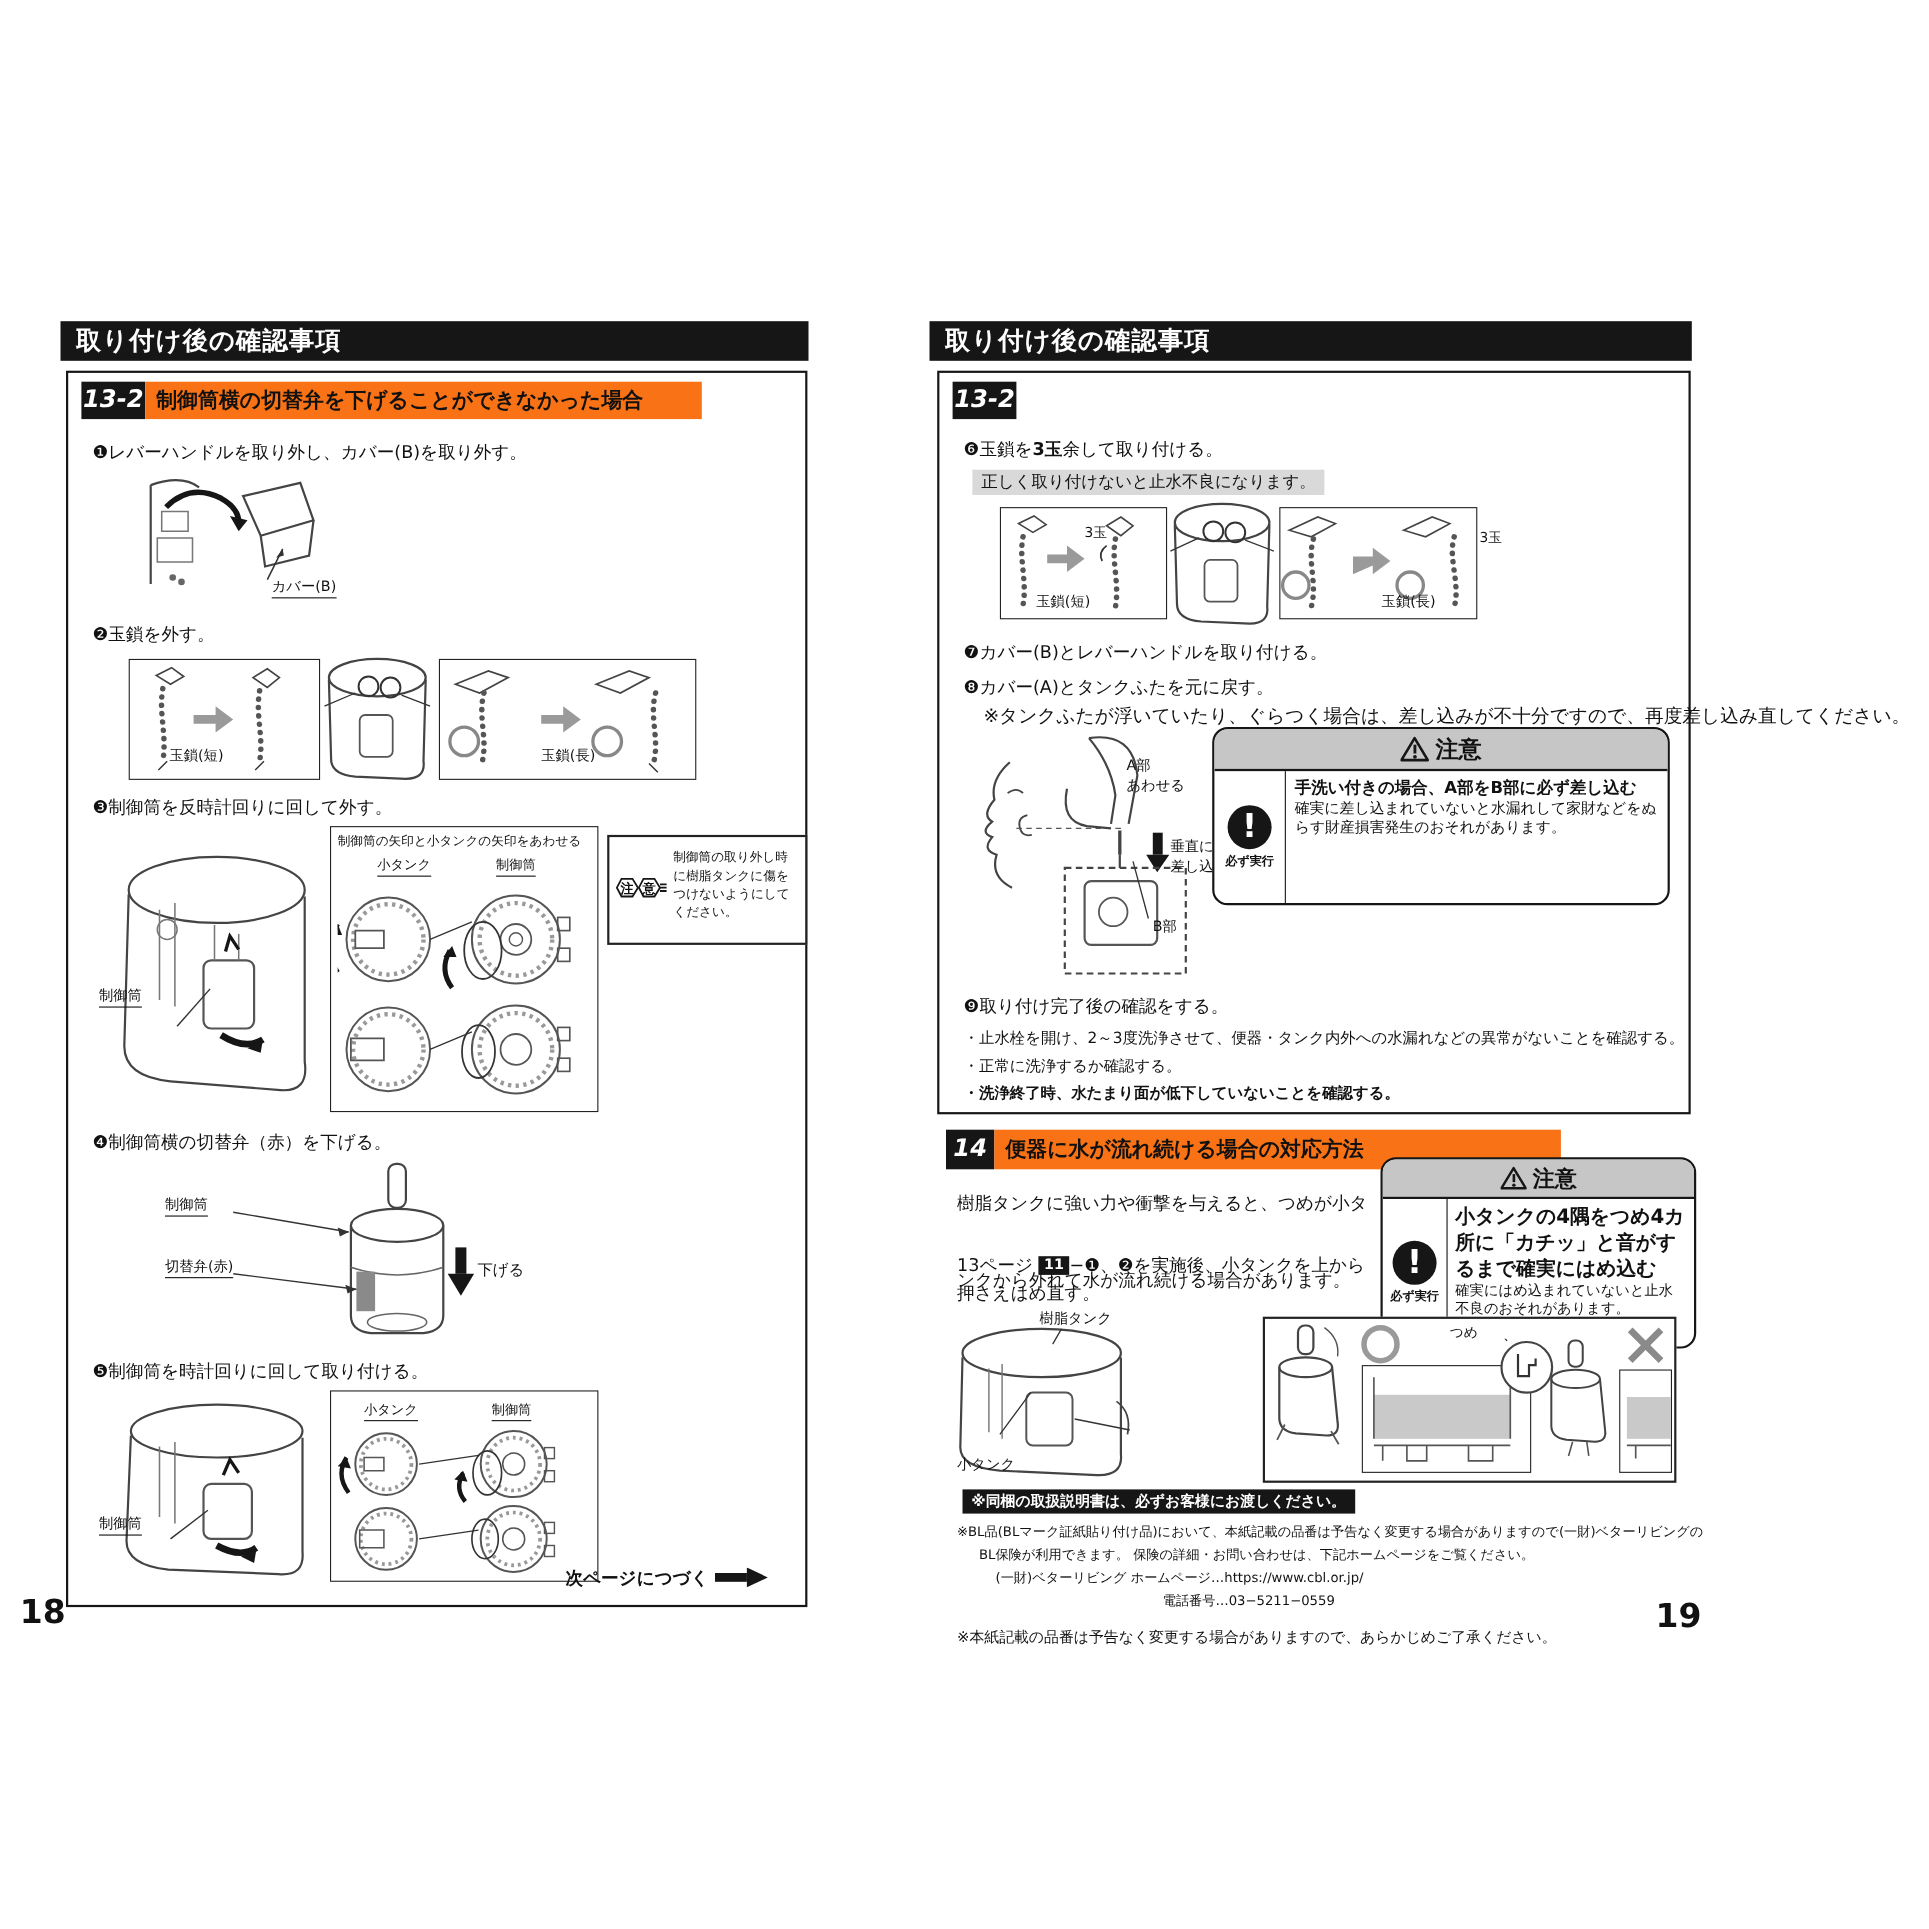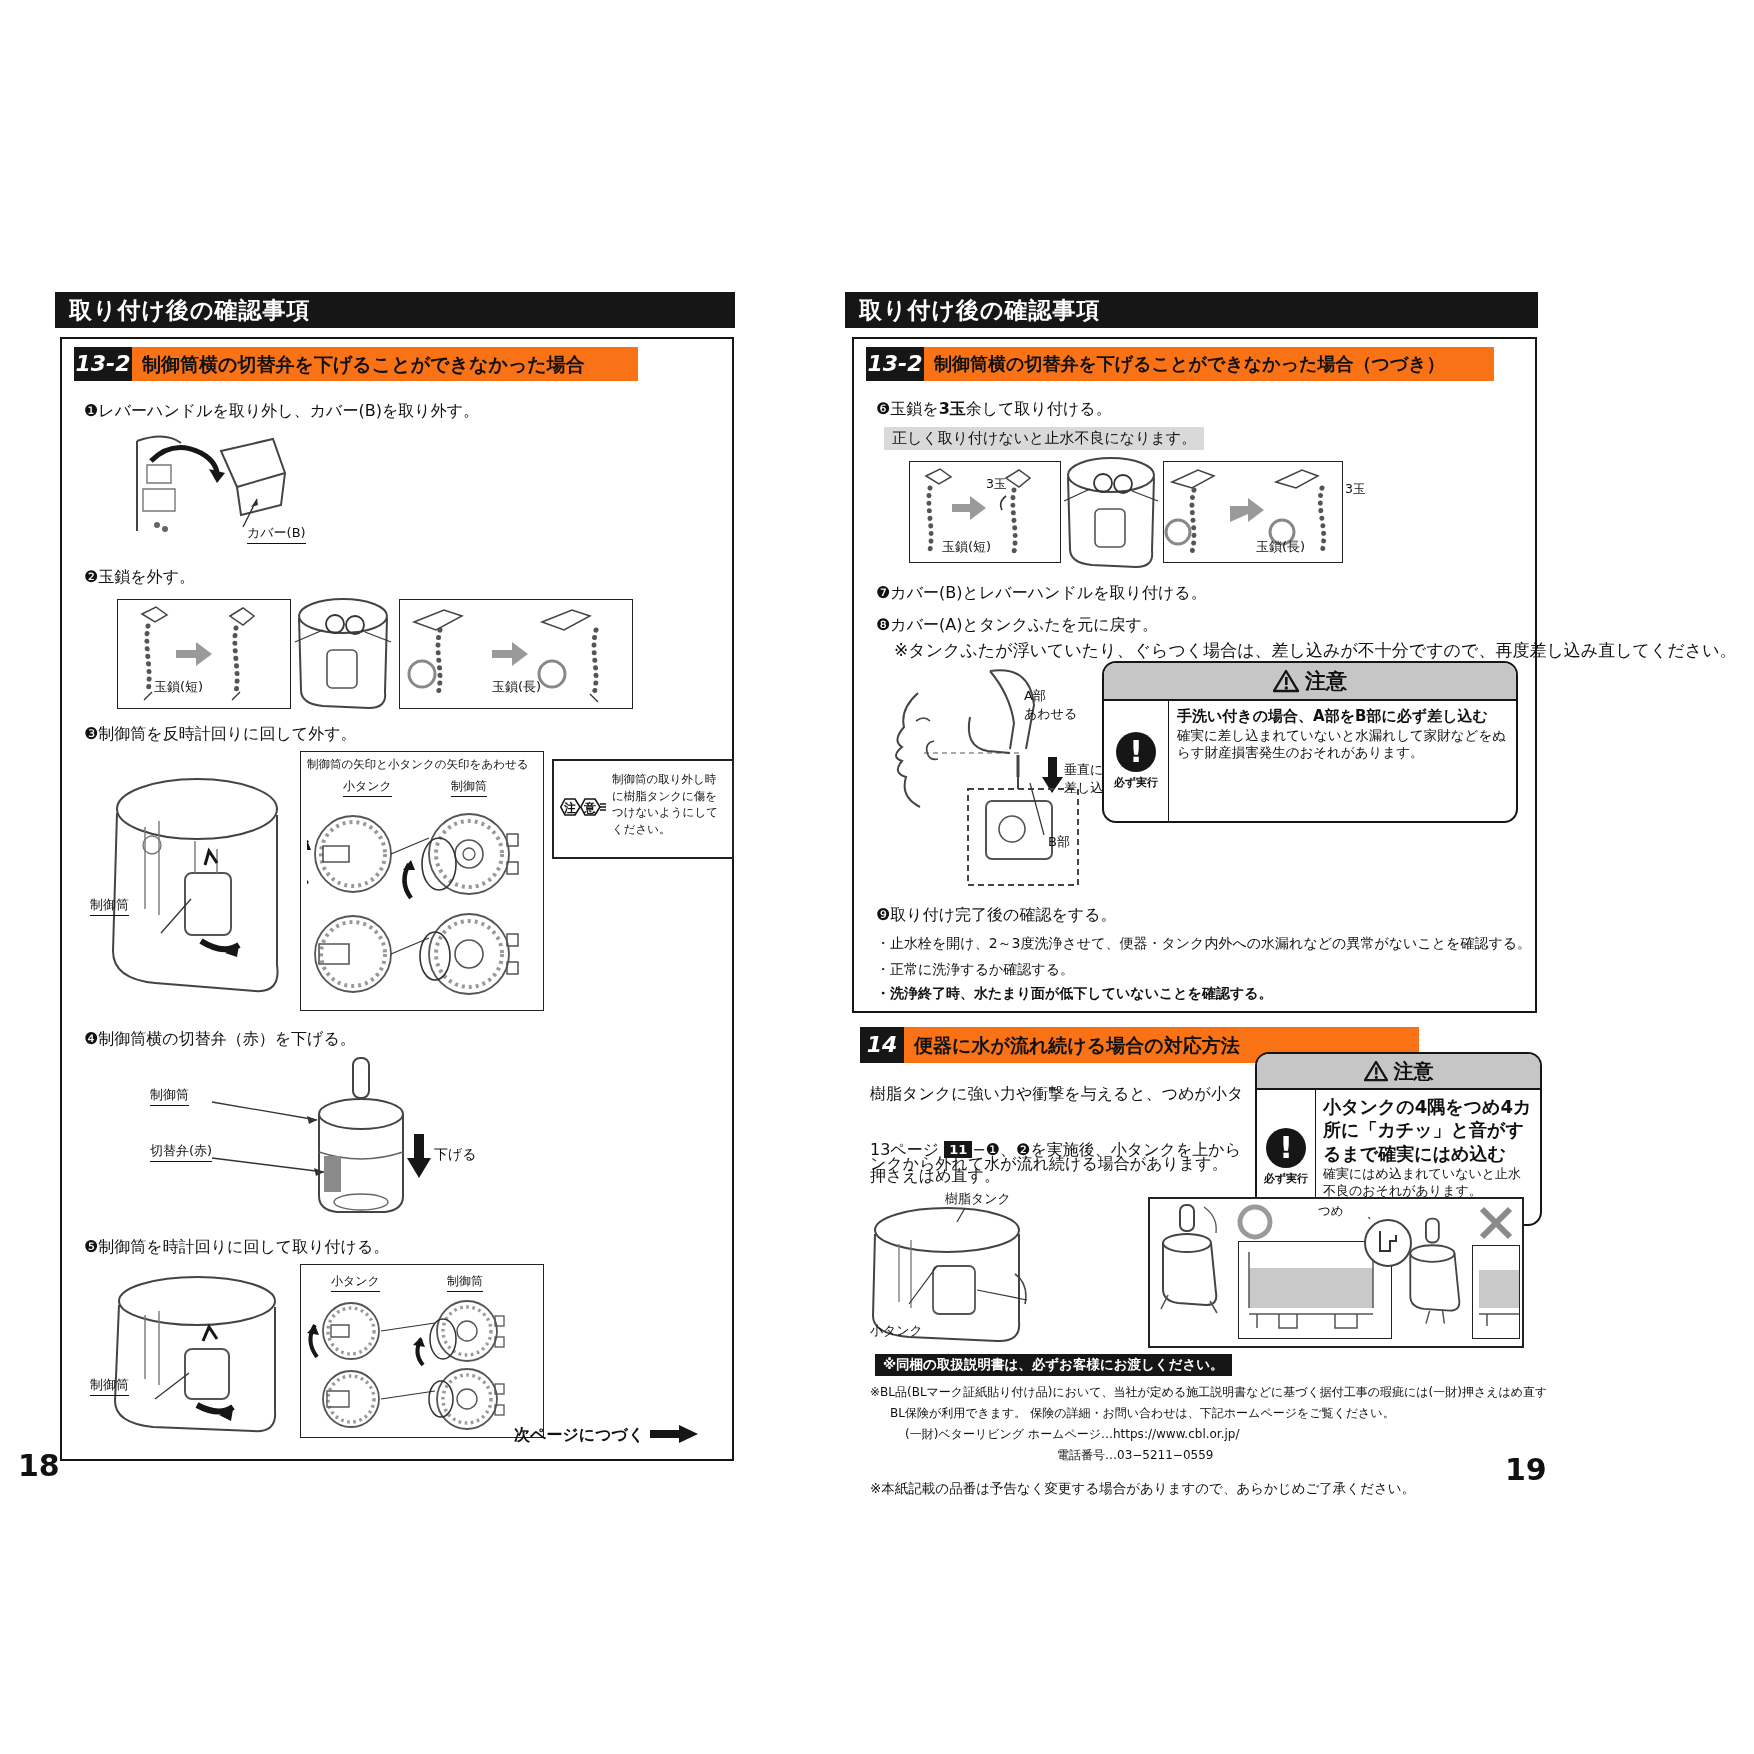--- a/index.html
+++ b/index.html
@@ -262,21 +262,20 @@
         </svg>
       </div>
     </div>
   </div>
 
   <div class="abs" style="left:845px;top:292px;width:695px;height:1250px;">
     <div class="abs page-header" style="left:0;top:0;width:679px;">取り付け後の確認事項</div>
 
     <div class="abs cbox" style="left:7px;top:45px;width:681px;height:672px;">
       <div class="abs badge" style="left:12px;top:8px;width:58px;height:34px;">13-2</div>
-      <div class="abs sec-title" style="left:70px;top:8px;width:560px;height:34px;font-size:18px;">制御筒横の切替弁を下げることができなかった場合（つづき）</div>
 
       <div class="abs step" style="left:22px;top:60px;"><span>❻</span><span>玉鎖を</span><span class="bold">3玉</span><span>余して取り付ける。</span></div>
       <div class="abs graynote" style="left:30px;top:88px;">正しく取り付けないと止水不良になります。</div>
 
       <div class="abs" style="left:55px;top:122px;width:475px;height:108px;">
         <div class="abs ibox" style="left:0;top:0;width:150px;height:100px;">
           <svg width="150" height="100" viewBox="0 0 150 100">
             <path d="M16 14 l14 -7 l11 8 l-12 7 z" stroke="#444" fill="none" stroke-width="1.5"></path>
             <path d="M20 26 C 16 46 24 66 20 88" stroke="#555" stroke-width="5" stroke-linecap="round" stroke-dasharray="0.1 7.5" fill="none"></path>
             <polygon points="42,42 60,42 60,34 76,46 60,58 60,50 42,50" fill="#9a9a9a"></polygon>
@@ -441,21 +440,21 @@
       </svg>
       <div class="abs ibox" style="left:322px;top:46px;width:46px;height:92px;">
         <svg width="46" height="92" viewBox="0 0 46 92">
           <rect x="6" y="24" width="40" height="38" fill="#c9c9c9"></rect>
           <path d="M6 68 h40 M14 68 v12" stroke="#555" stroke-width="1.5"></path>
         </svg>
       </div>
     </div>
 
     <div class="abs blacknote" style="left:30px;top:1062px;">※同梱の取扱説明書は、必ずお客様にお渡しください。</div>
-    <div class="abs foot" style="left:25px;top:1092px;">※BL品(BLマーク証紙貼り付け品)において、当社が定める施工説明書などに基づく据付工事の瑕疵には(一財)押さえはめ直す</div>
+    <div class="abs foot" style="left:25px;top:1092px;">※BL品(BLマーク証紙貼り付け品)において、本紙記載の品番は予告なく変更する場合がありますので(一財)ベターリビングの</div>
     <div class="abs foot" style="left:45px;top:1113px;">BL保険が利用できます。 保険の詳細・お問い合わせは、下記ホームページをご覧ください。</div>
     <div class="abs foot" style="left:60px;top:1134px;">(一財)ベターリビング ホームページ…https://www.cbl.or.jp/</div>
     <div class="abs foot" style="left:212px;top:1155px;">電話番号…03−5211−0559</div>
     <div class="abs" style="left:25px;top:1188px;font-size:13.5px;white-space:nowrap;">※本紙記載の品番は予告なく変更する場合がありますので、あらかじめご了承ください。</div>
   </div>
 
   <div class="abs pagenum" style="left:18px;top:1448px;">18</div>
   <div class="abs pagenum" style="left:1505px;top:1452px;">19</div>
 </div>
 

